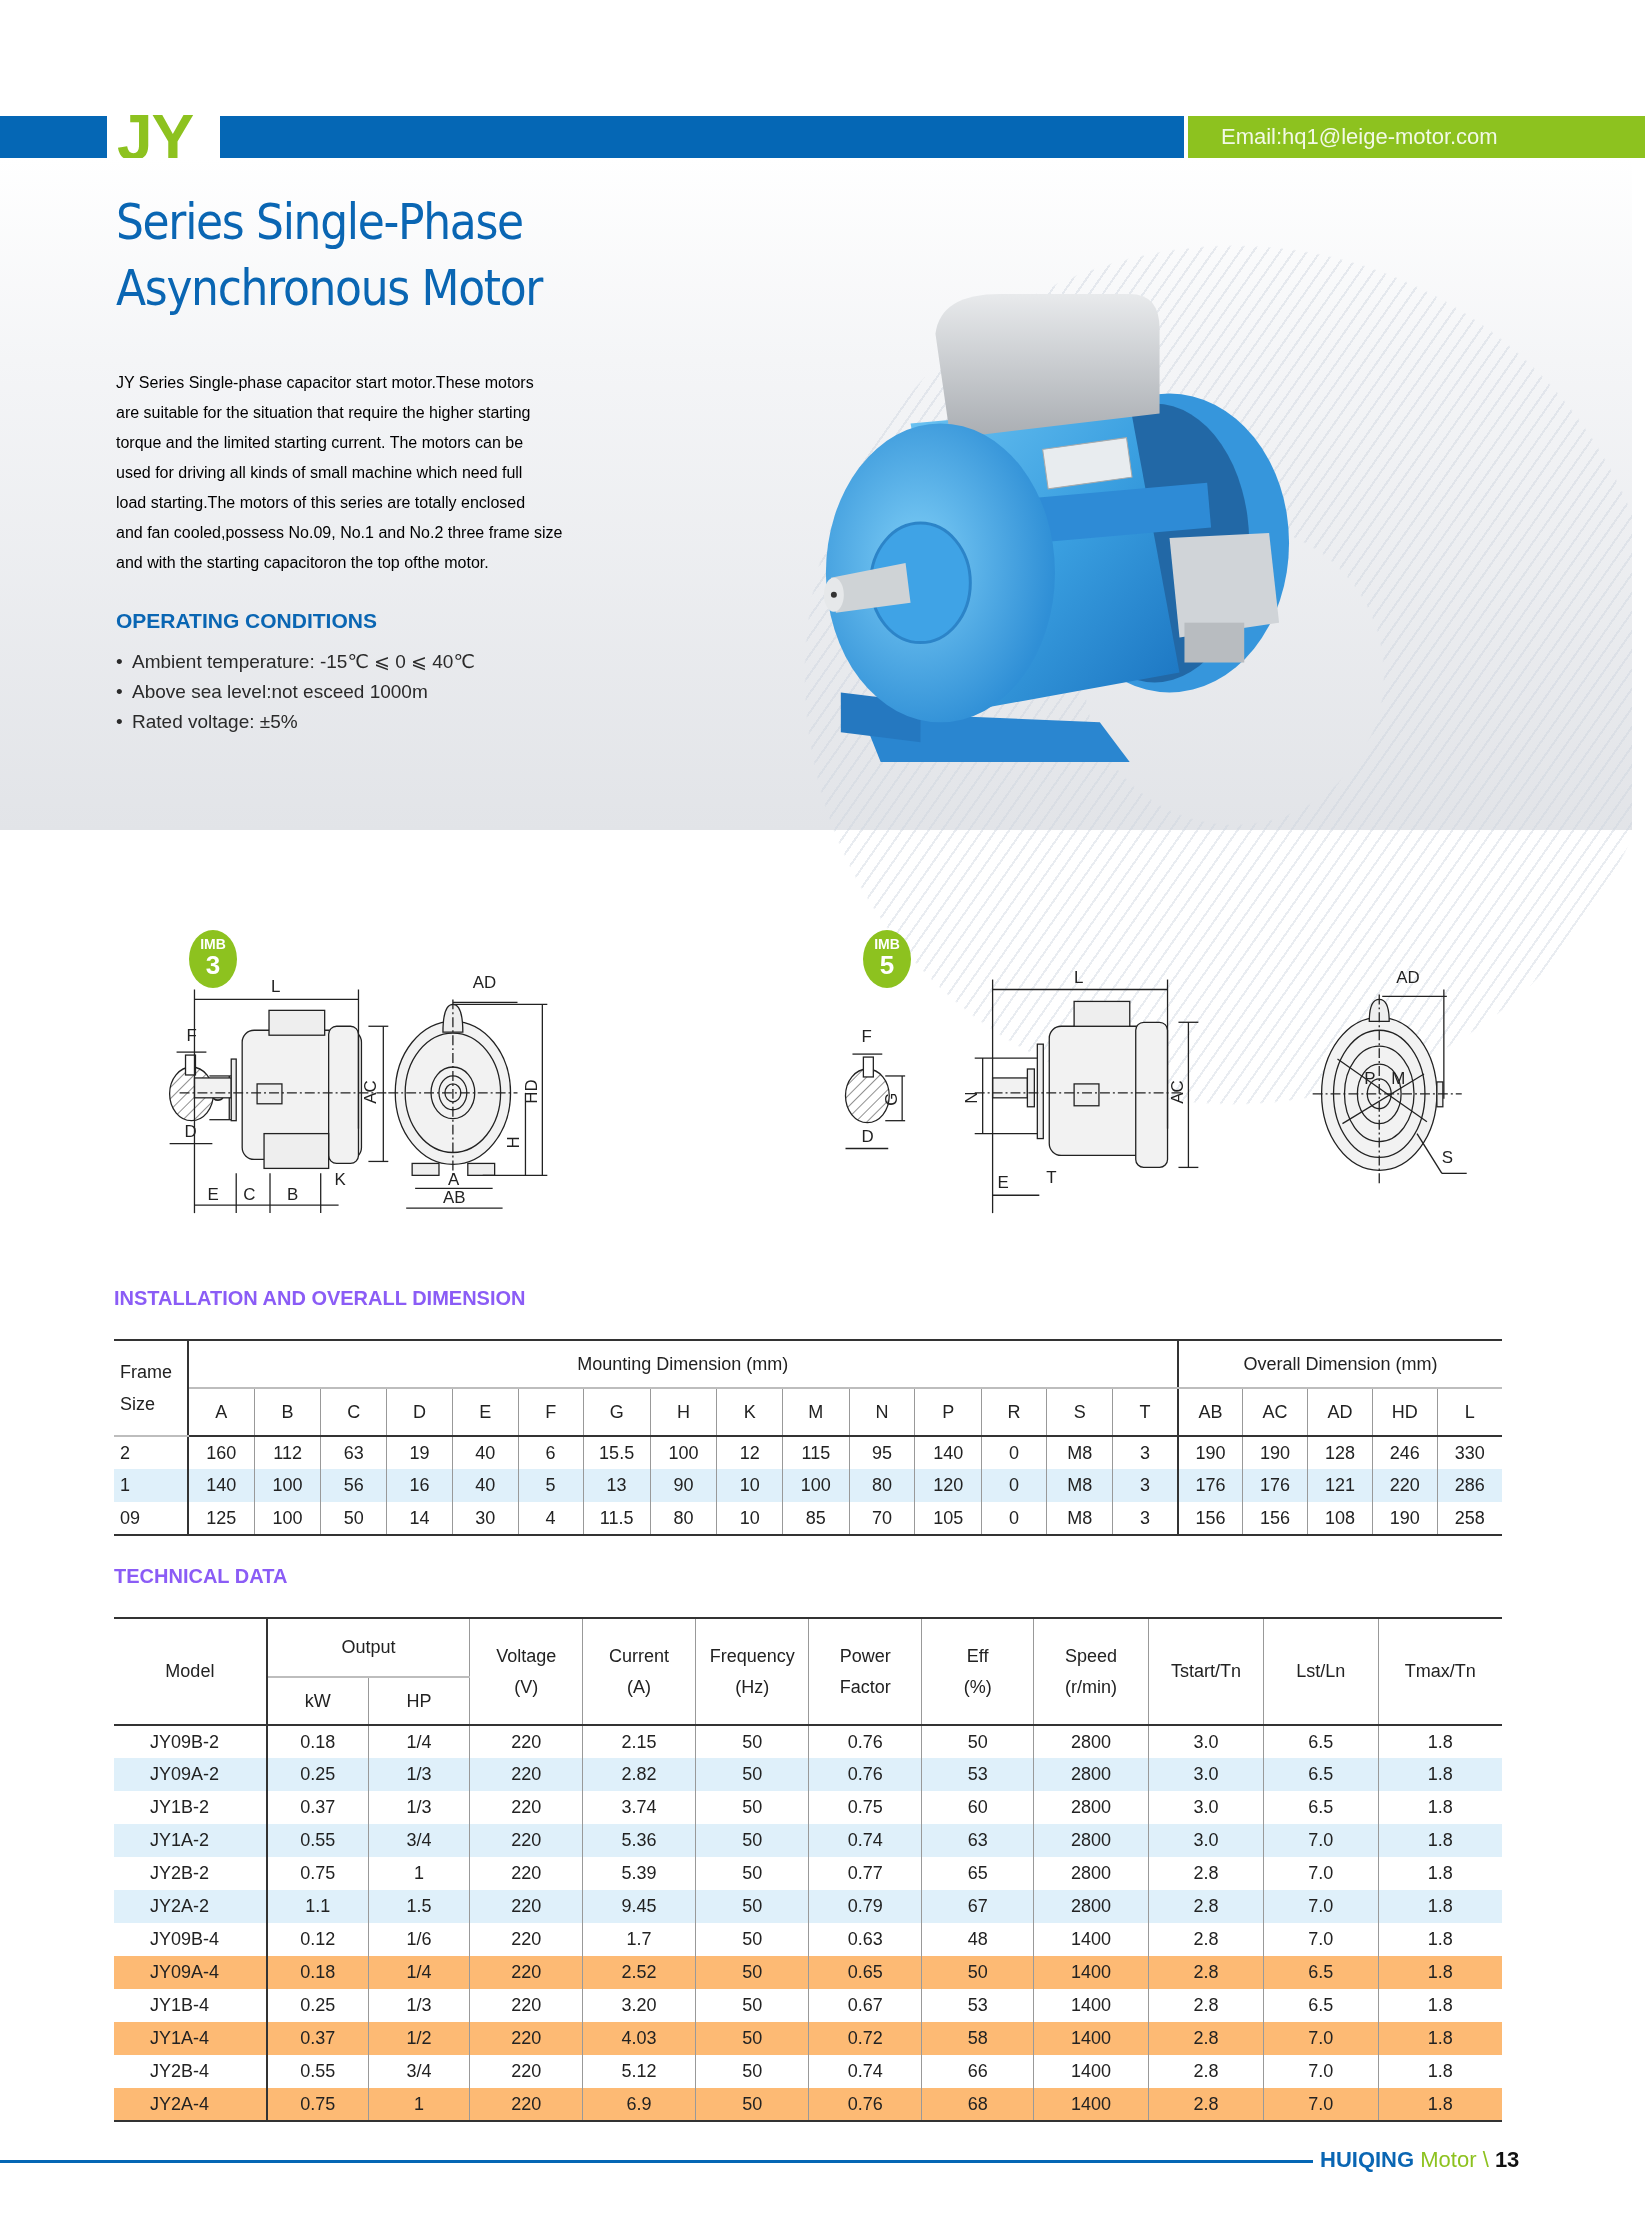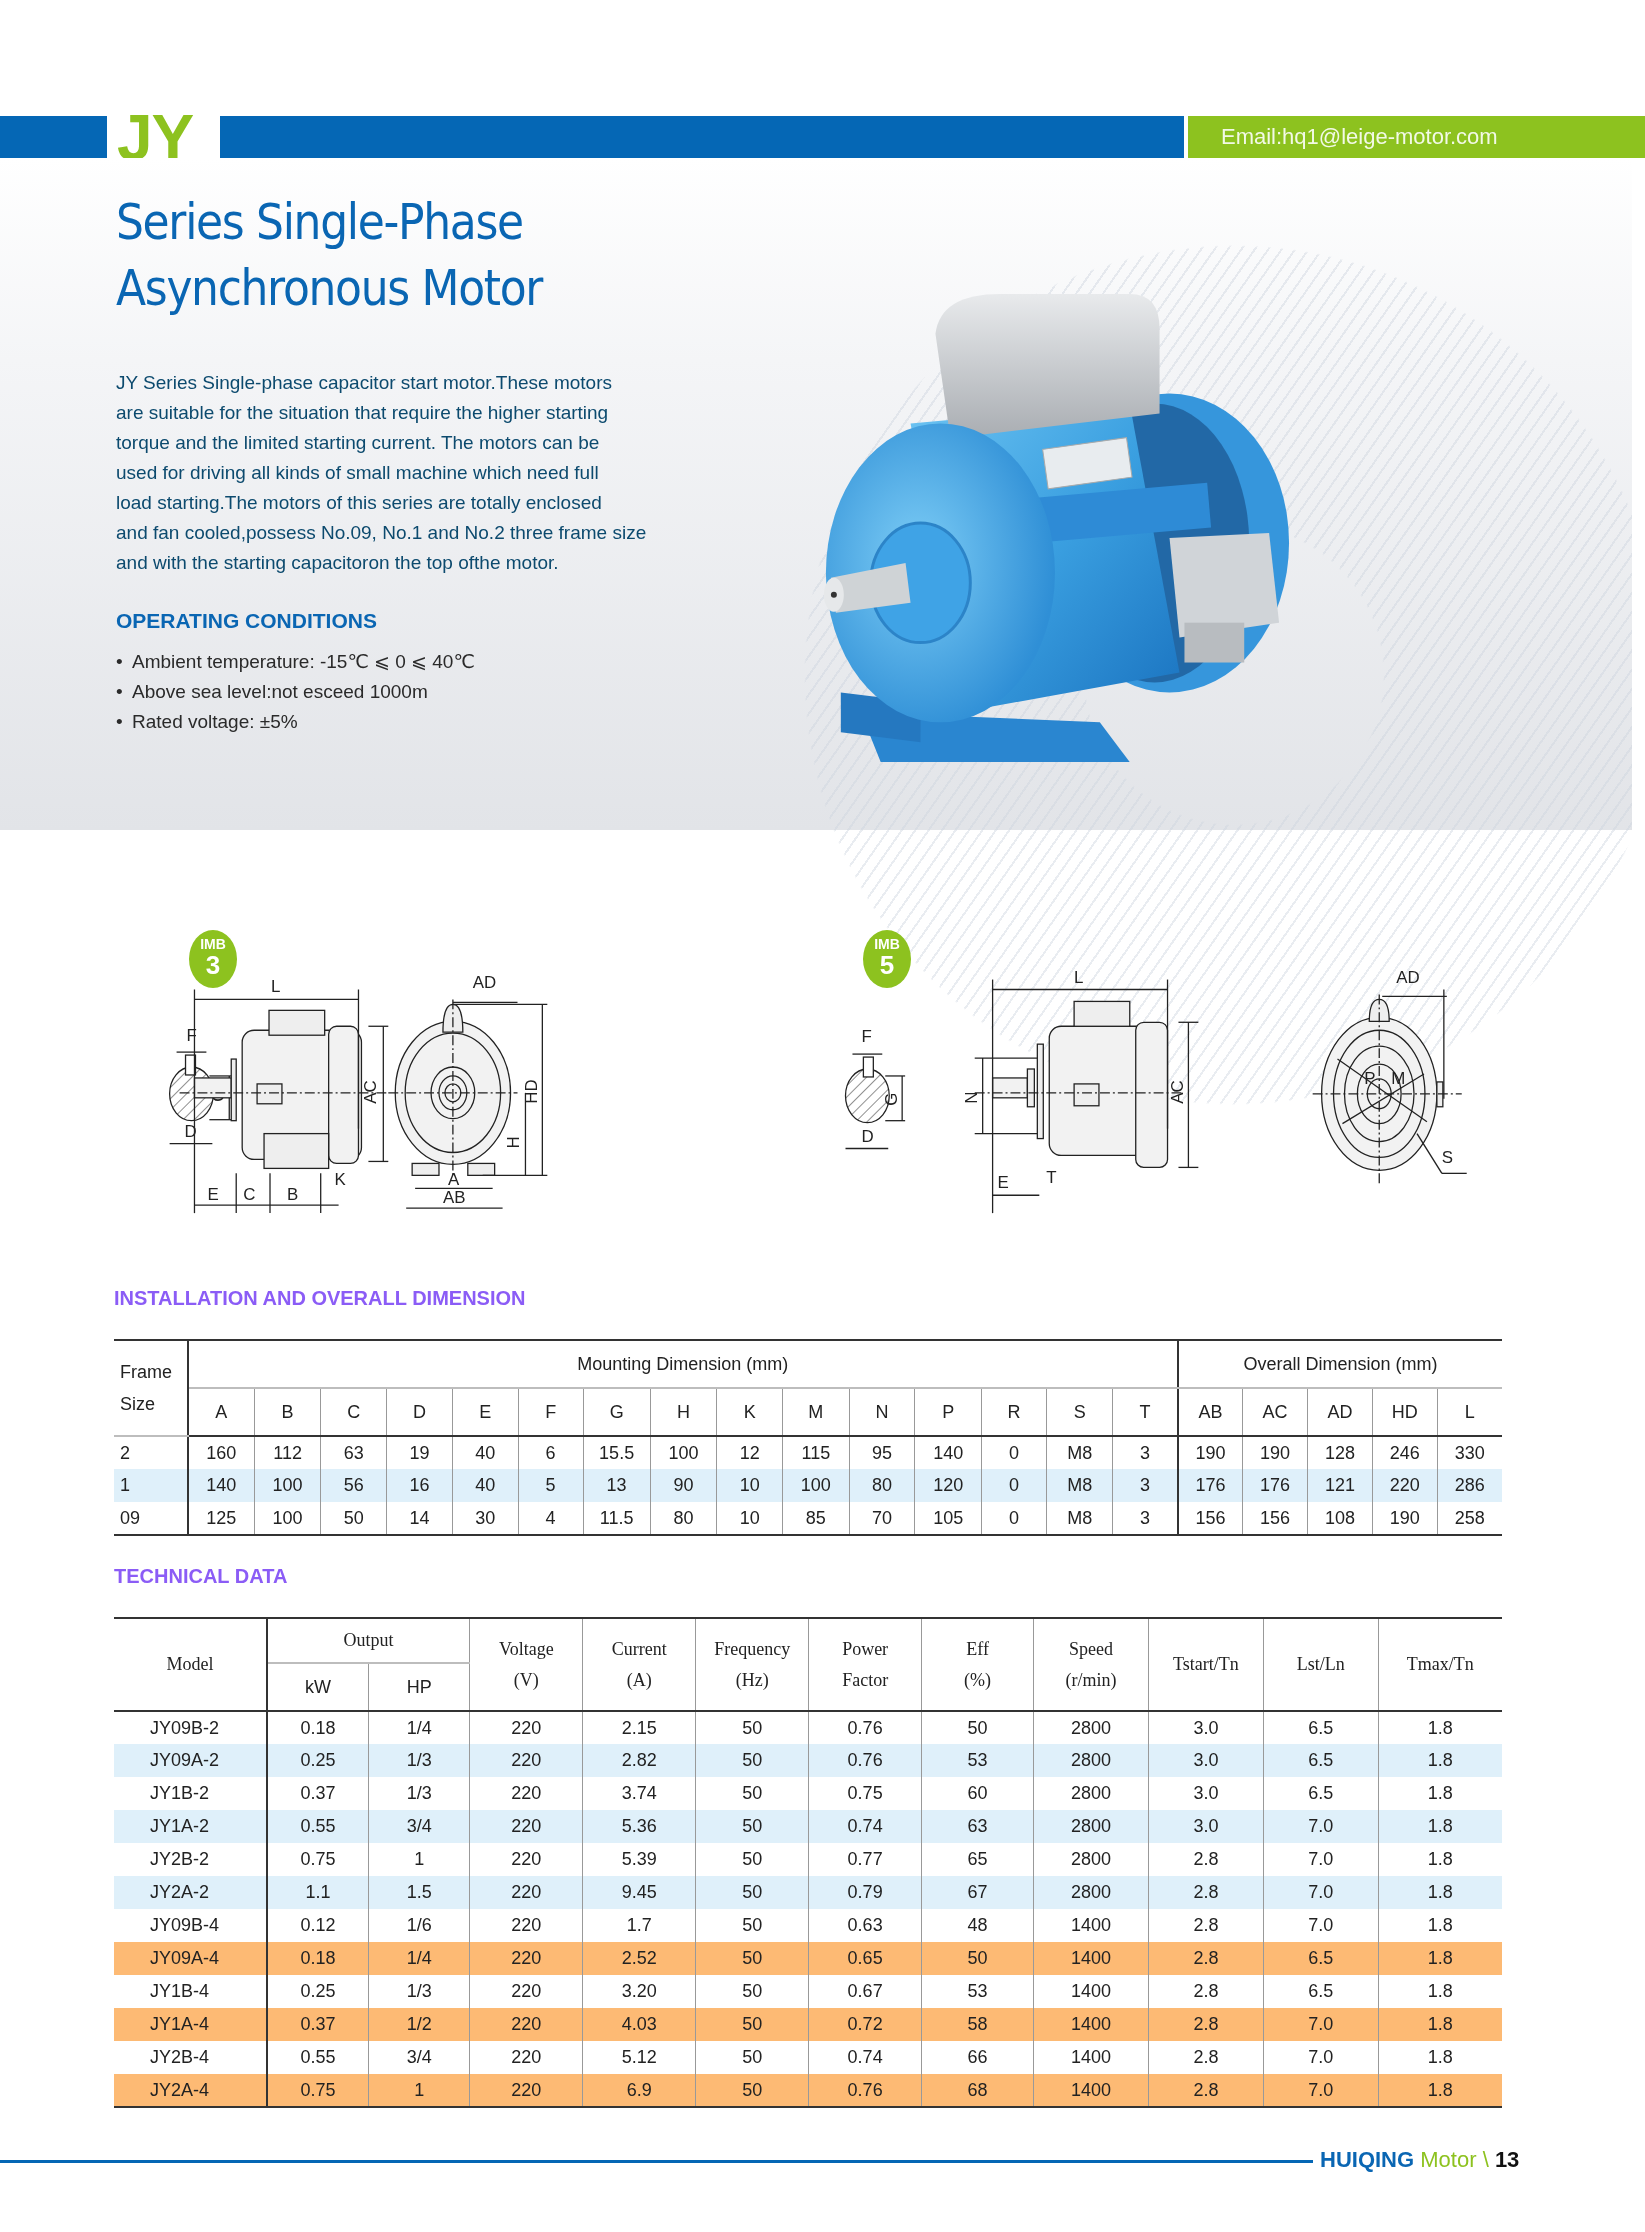--- a/index.html
+++ b/index.html
@@ -16,21 +16,21 @@
 
   
   .hero-bg { position: absolute; left: 0; top: 158px; width: 1632px; height: 672px;
     background: linear-gradient(180deg, #ffffff 0%, #f4f5f7 30%, #e2e4e8 100%); }
   .stripe-bg { position: absolute; left: 756px; top: 158px; width: 876px; height: 1095px;
     background: repeating-linear-gradient(125deg, rgba(200,210,220,0.0) 0px, rgba(200,210,220,0.0) 9px, rgba(205,212,222,0.55) 9px, rgba(205,212,222,0.55) 11px);
     -webkit-mask: radial-gradient(circle at 478px 517px, transparent 149px, #000 151px, #000 428px, transparent 430px);
     mask: radial-gradient(circle at 478px 517px, transparent 149px, #000 151px, #000 428px, transparent 430px);
     opacity: 0.8; }
   .title { position: absolute; left: 116px; top: 189px; font-size: 50px; line-height: 66px; color: #0a66b3; font-weight: normal; font-family: "DejaVu Sans", sans-serif; letter-spacing: -1.5px; transform: scaleX(0.88); transform-origin: left top; }
-  .intro { position: absolute; left: 116px; top: 368px; width: 557px; font-size: 19px; line-height: 30px; color: #0c4a6e; font-family: "Liberation Sans", sans-serif; }
+  .intro { position: absolute; left: 116px; top: 368px; width: 557px; font-size: 16px; line-height: 30px; color: #000000; font-family: "Liberation Sans", sans-serif; }
   .op-title { position: absolute; left: 116px; top: 609px; font-size: 21px; font-weight: bold; color: #0a66b3; font-family: "Liberation Sans", sans-serif; }
   .op-list { position: absolute; left: 116px; top: 647px; list-style: none; font-size: 19px; line-height: 30px; color: #2a2a2a; }
   .op-list li::before { content: "•"; display: inline-block; width: 16px; }
 
   
   .motor { position: absolute; left: 801px; top: 294px; width: 498px; height: 498px; }
 
   
   .drawings { position: absolute; left: 149px; top: 905px; width: 1393px; height: 328px; }
   .imb-badge { position: absolute; width: 48px; height: 58px; border-radius: 50%; background: #8dc21f; color: #fff; text-align: center; font-weight: bold; }
@@ -48,21 +48,21 @@
   .dim-table { left: 114px; top: 1339px; width: 1388px; border-top: 2px solid #333; border-bottom: 2px solid #333; }
   .dim-table .h1 th { height: 48px; border-bottom: 2px solid #bdbdbd; }
   .dim-table .h2 th { height: 48px; border-bottom: 2px solid #333; }
   .dim-table td { height: 33px; }
   .dim-table .frame-hd { text-align: left; padding-left: 6px; line-height: 32px; border-right: 2px solid #333; }
   .dim-table td.frame { text-align: left; padding-left: 6px; border-right: 2px solid #333; }
   .dim-table .ov-start { border-left: 2px solid #333 !important; }
   .dim-table tr.alt td { background: #dff0fa; }
 
   .tech-table { left: 114px; top: 1617px; width: 1388px; border-top: 2px solid #333; border-bottom: 2px solid #333; }
-  .tech-table .h1 th { height: 45px; font-family: Liberation Serif, serif; }
+  .tech-table .h1 th { height: 59px; }
   .tech-table .h2 th { height: 48px; border-bottom: 2px solid #333; }
   .tech-table .sub { border-bottom: 2px solid #bdbdbd; }
   .tech-table td { height: 33px; }
   .tech-table .model-hd, .tech-table td.model { border-right: 2px solid #333; }
   .tech-table td.model { text-align: left; padding-left: 36px; }
   .tech-table tr.blue td { background: #dff0fa; }
   .tech-table tr.green td { background: #fdba74; }
   .tech-table th { line-height: 31px; }
 
   

